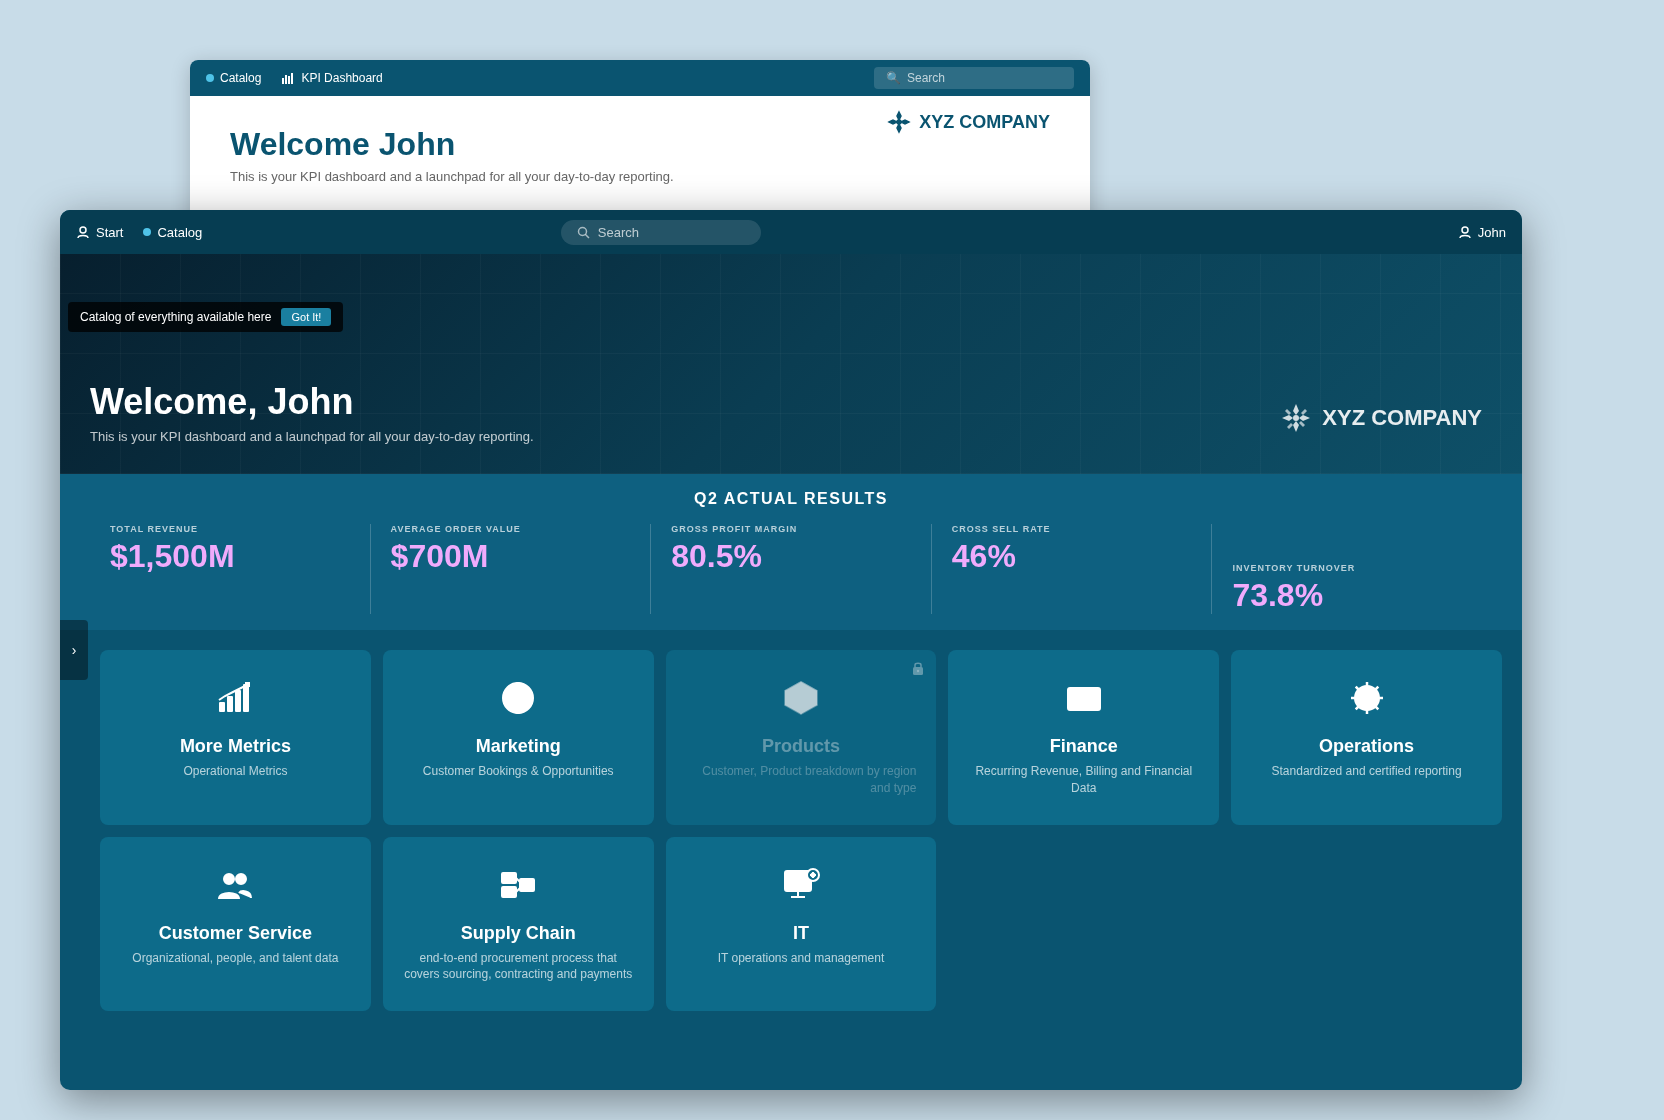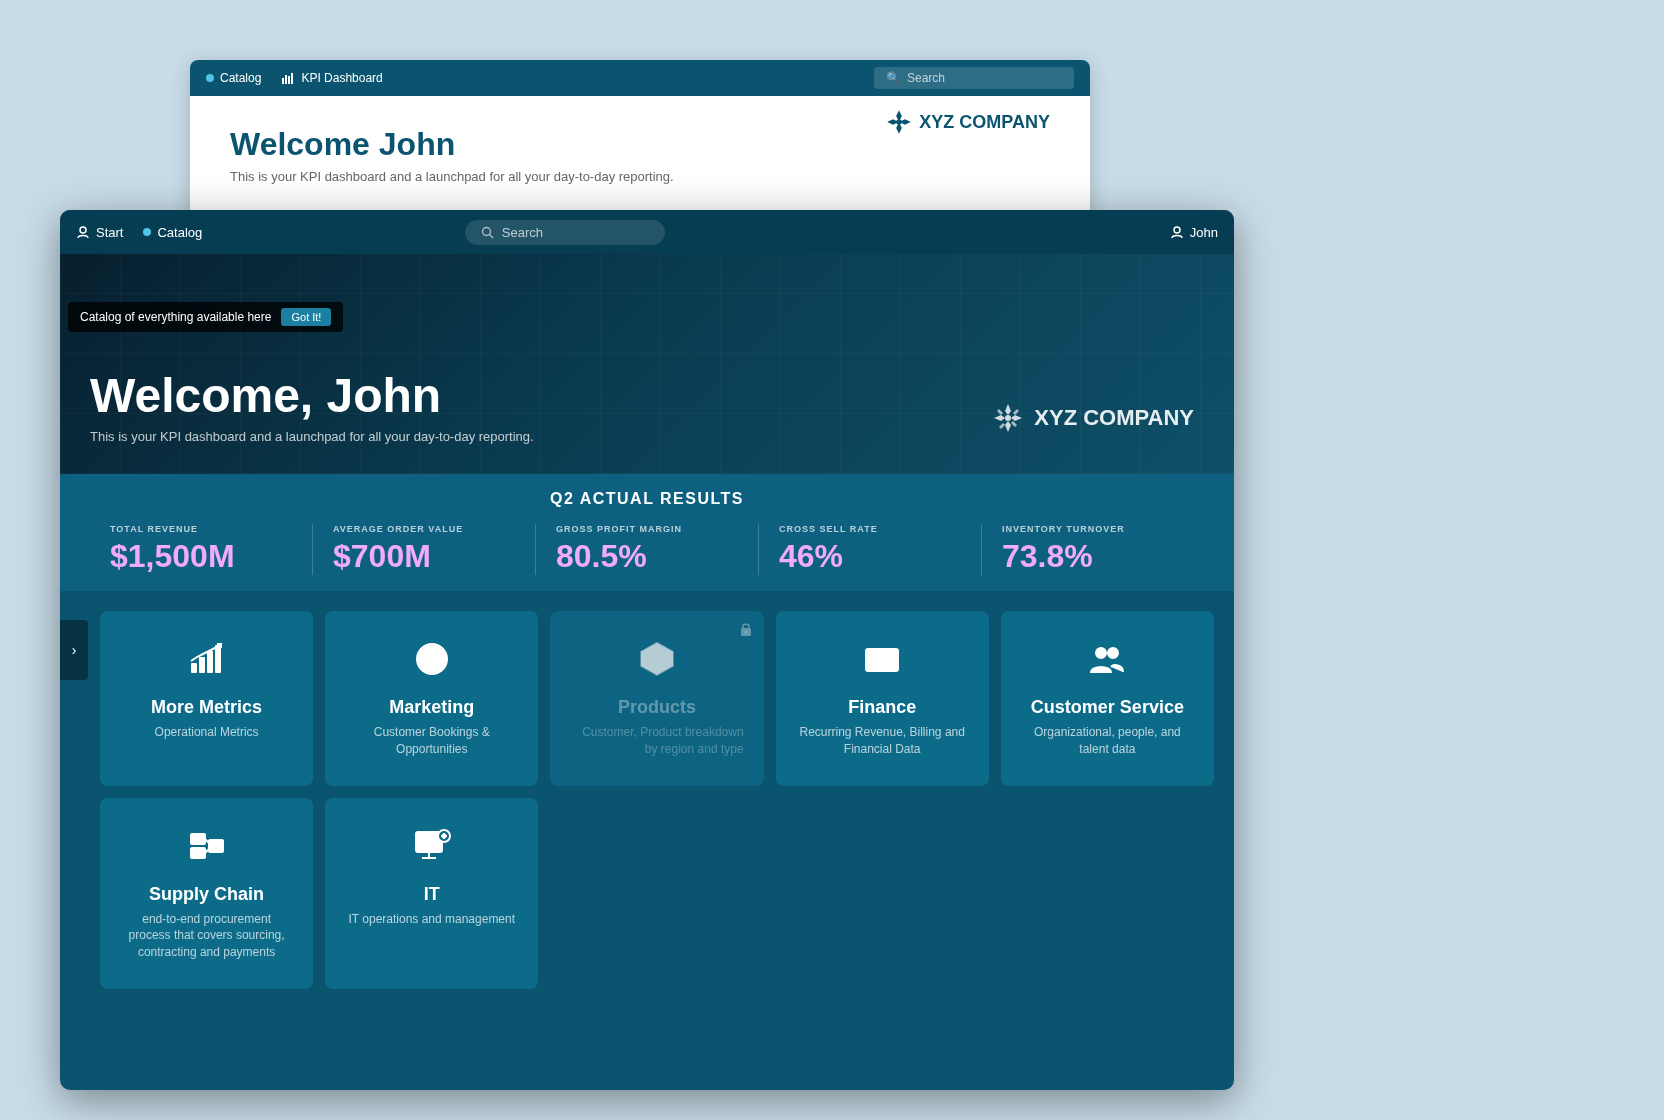--- a/index.html
+++ b/index.html
@@ -84,21 +84,21 @@
       display: flex;
       align-items: center;
       gap: 8px;
     }
 
     
     .main-window {
       position: absolute;
       top: 210px;
       left: 60px;
-      width: 1174px;
+      width: 1462px;
       height: 880px;
       background: #0a5470;
       border-radius: 10px;
       box-shadow: 0 10px 40px rgba(0,0,0,0.4);
       overflow: hidden;
       display: flex;
       flex-direction: column;
     }
 
     
@@ -185,21 +185,21 @@
       border-radius: 3px;
       font-size: 11px;
       cursor: pointer;
     }
     .hero-content {
       position: absolute;
       bottom: 30px;
       left: 30px;
     }
     .hero-title {
-      font-size: 48px;
+      font-size: 36px;
       font-weight: 700;
       color: white;
     }
     .hero-sub {
       font-size: 13px;
       color: rgba(255,255,255,0.75);
       margin-top: 6px;
     }
     .hero-logo {
       position: absolute;
@@ -231,21 +231,21 @@
     .metrics-grid {
       display: flex;
       gap: 0;
       justify-content: flex-start;
     }
     .metric-item {
       flex: 1;
       padding: 0 20px;
       border-right: 1px solid rgba(255,255,255,0.2);
     }
-    .metric-item:last-child { border-right: none; }
+    .metric-item:last-child { border-right: none; margin-top: 39px; }
     .metric-label {
       font-size: 9px;
       font-weight: 600;
       color: rgba(255,255,255,0.7);
       letter-spacing: 1px;
       text-transform: uppercase;
       margin-bottom: 4px;
     }
     .metric-value {
       font-size: 32px;
@@ -524,20 +524,38 @@
             <line x1="4" y1="16" x2="36" y2="16"></line>
             <rect x="8" y="20" width="8" height="6" rx="1" fill="white" opacity="0.7"></rect>
             <line x1="20" y1="22" x2="28" y2="22"></line>
             <line x1="20" y1="26" x2="26" y2="26"></line>
           </svg>
         </div>
         <div class="card-title">Finance</div>
         <div class="card-subtitle">Recurring Revenue, Billing and Financial Data</div>
       </div>
 
+      <div class="card">
+        <div class="card-icon">
+          <svg viewBox="0 0 40 40" fill="none" stroke="white" stroke-width="2">
+            <circle cx="20" cy="20" r="12"></circle>
+            <circle cx="20" cy="20" r="4" fill="white"></circle>
+            <path d="M20 4 L20 8" stroke-width="2.5"></path>
+            <path d="M20 32 L20 36" stroke-width="2.5"></path>
+            <path d="M4 20 L8 20" stroke-width="2.5"></path>
+            <path d="M32 20 L36 20" stroke-width="2.5"></path>
+            <path d="M8.7 8.7 L11.5 11.5" stroke-width="2.5"></path>
+            <path d="M28.5 28.5 L31.3 31.3" stroke-width="2.5"></path>
+            <path d="M31.3 8.7 L28.5 11.5" stroke-width="2.5"></path>
+            <path d="M11.5 28.5 L8.7 31.3" stroke-width="2.5"></path>
+          </svg>
+        </div>
+        <div class="card-title">Operations</div>
+        <div class="card-subtitle">Standardized and certified reporting</div>
+      </div>
 
       <div class="card">
         <div class="card-icon">
           <svg viewBox="0 0 40 40" fill="none" stroke="white" stroke-width="2">
             <circle cx="14" cy="14" r="5"></circle>
             <circle cx="26" cy="14" r="5"></circle>
             <path d="M4 34 C4 26 24 26 24 34"></path>
             <path d="M24 28 C26 25 36 25 36 33"></path>
           </svg>
         </div>

